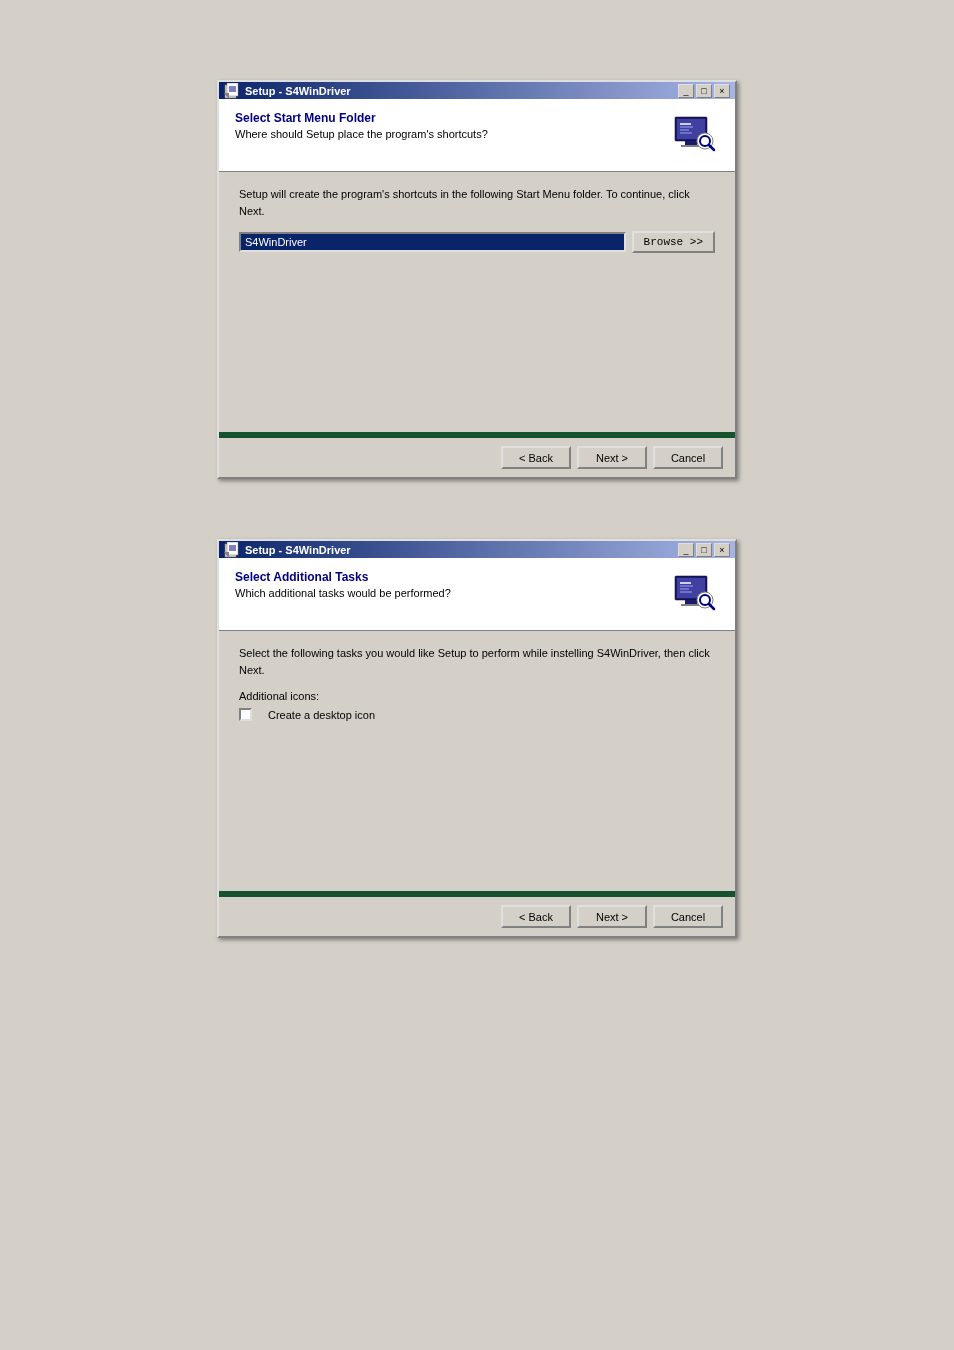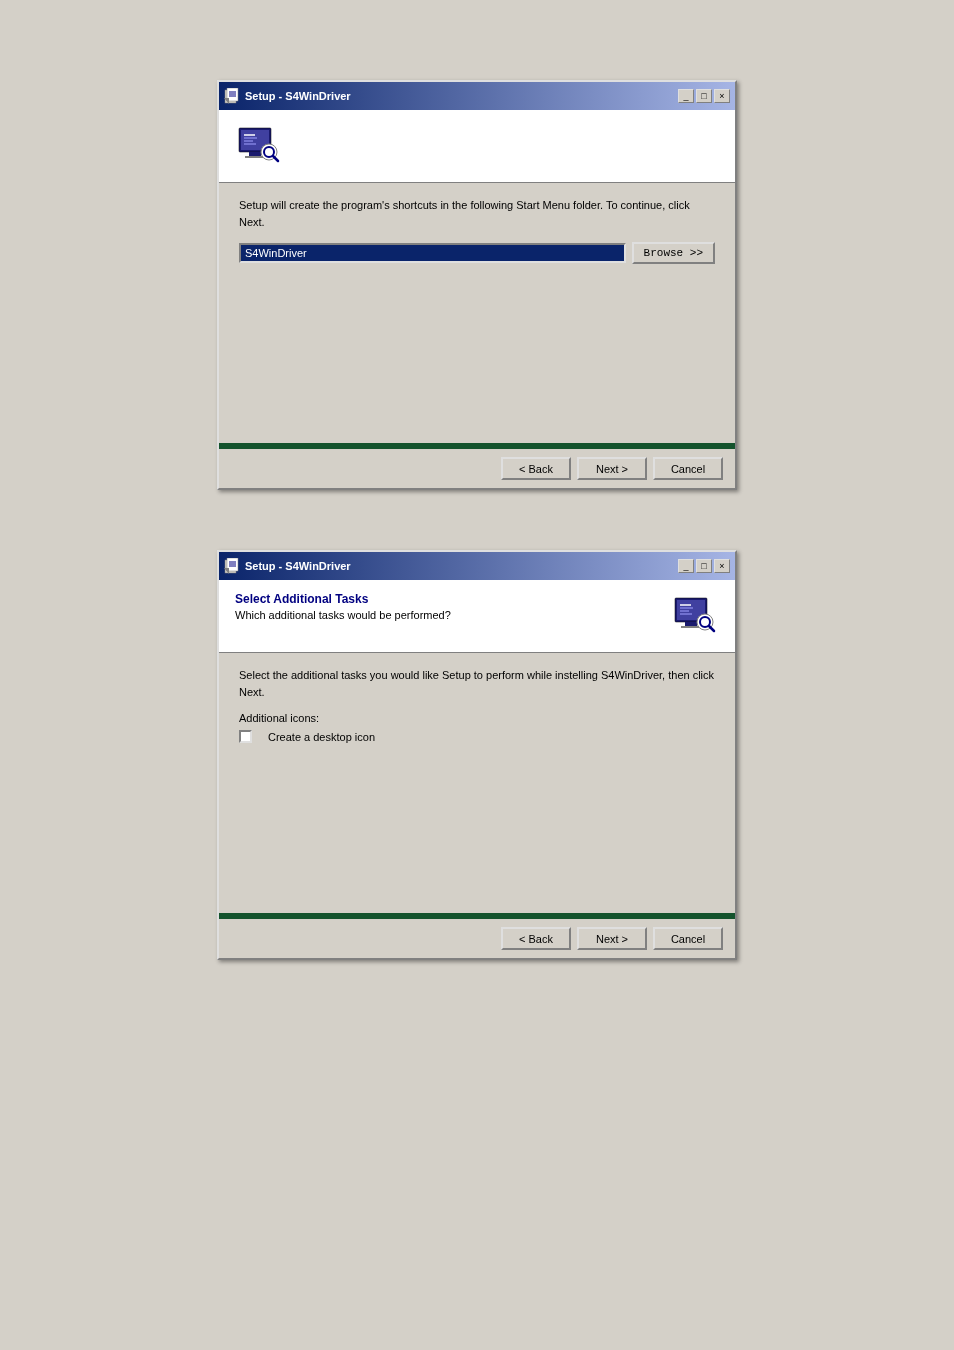--- a/index.html
+++ b/index.html
@@ -26,21 +26,21 @@
       box-shadow: 2px 2px 4px rgba(0,0,0,0.4);
     }
 
     .title-bar {
       background: linear-gradient(to right, #0a246a, #a6b5e5);
       color: white;
       padding: 3px 5px;
       display: flex;
       align-items: center;
       justify-content: space-between;
-      height: 28px;
+      height: 17px;
     }
 
     .title-bar-left {
       display: flex;
       align-items: center;
       gap: 5px;
       font-size: 11px;
       font-weight: bold;
     }
 
@@ -216,20 +216,24 @@
     <div class="title-bar-controls">
       <div class="title-btn">_</div>
       <div class="title-btn">□</div>
       <div class="title-btn">×</div>
     </div>
   </div>
 
   <div class="window-content">
 
     <div class="header-section">
+      <div class="header-text">
+        <h2>Select Start Menu Folder</h2>
+        <p>Where should Setup place the program's shortcuts?</p>
+      </div>
 
       <svg class="setup-icon-svg" viewBox="0 0 48 48">
 
         <rect x="4" y="6" width="32" height="24" rx="1" fill="#1a1a6e" stroke="#000" stroke-width="0.5"></rect>
         <rect x="6" y="8" width="28" height="20" fill="#4040a0"></rect>
         <rect x="14" y="30" width="12" height="4" fill="#1a1a6e"></rect>
         <rect x="10" y="34" width="20" height="2" fill="#808080"></rect>
 
         <circle cx="34" cy="30" r="8" fill="white" stroke="#808080" stroke-width="1"></circle>
         <circle cx="34" cy="30" r="5" fill="none" stroke="#000080" stroke-width="2"></circle>
@@ -295,21 +299,21 @@
         <circle cx="34" cy="30" r="5" fill="none" stroke="#000080" stroke-width="2"></circle>
         <line x1="38" y1="34" x2="43" y2="39" stroke="#000080" stroke-width="2.5" stroke-linecap="round"></line>
         <line x1="9" y1="13" x2="20" y2="13" stroke="white" stroke-width="1.5"></line>
         <line x1="9" y1="16" x2="22" y2="16" stroke="#a0a0ff" stroke-width="1"></line>
         <line x1="9" y1="19" x2="18" y2="19" stroke="#a0a0ff" stroke-width="1"></line>
         <line x1="9" y1="22" x2="21" y2="22" stroke="#a0a0ff" stroke-width="1"></line>
       </svg>
     </div>
 
     <div class="body-section">
-      <p class="body-text">Select the additional tasks you would like Setup to perform while instelling S4WinDriver, then click Next.</p>
+      <p class="body-text">Select the following tasks you would like Setup to perform while instelling S4WinDriver, then click Next.</p>
       <p class="additional-icons-label">Additional icons:</p>
       <div class="checkbox-row">
         <input type="checkbox" class="win-checkbox" style="">
         <label>Create a desktop icon</label>
       </div>
     </div>
 
     <div class="footer-section">
       <button class="footer-btn">&lt; Back</button>
       <button class="footer-btn">Next &gt;</button>

